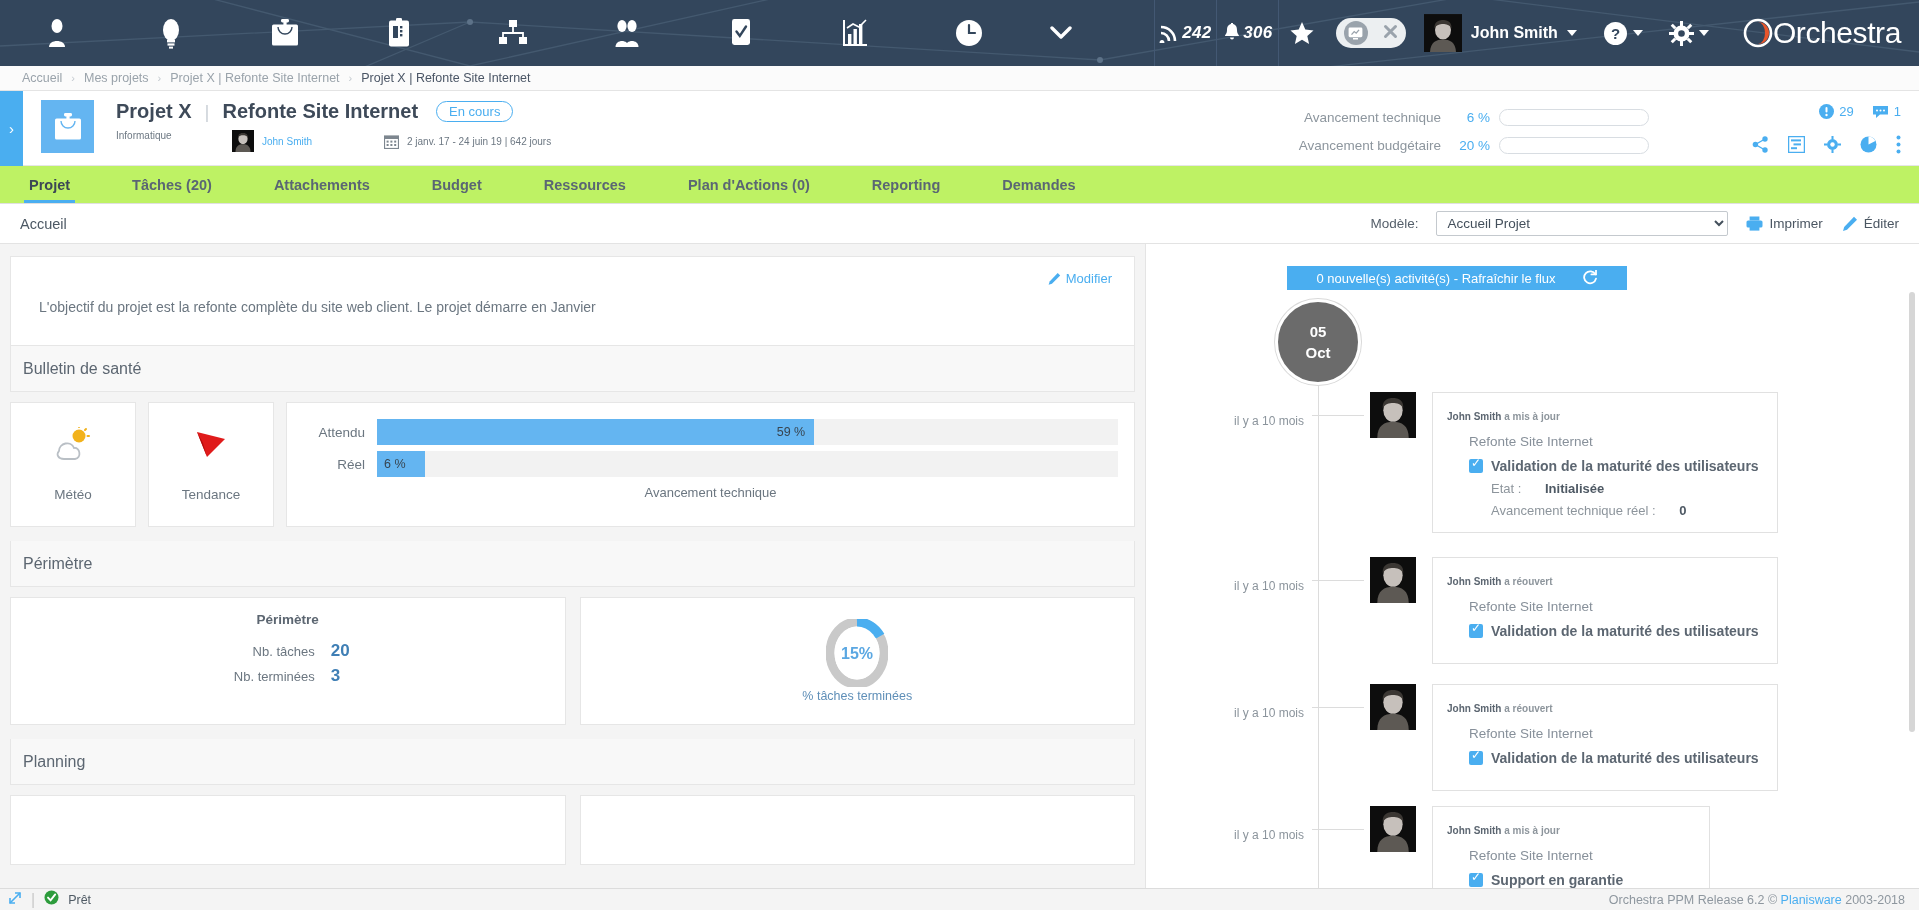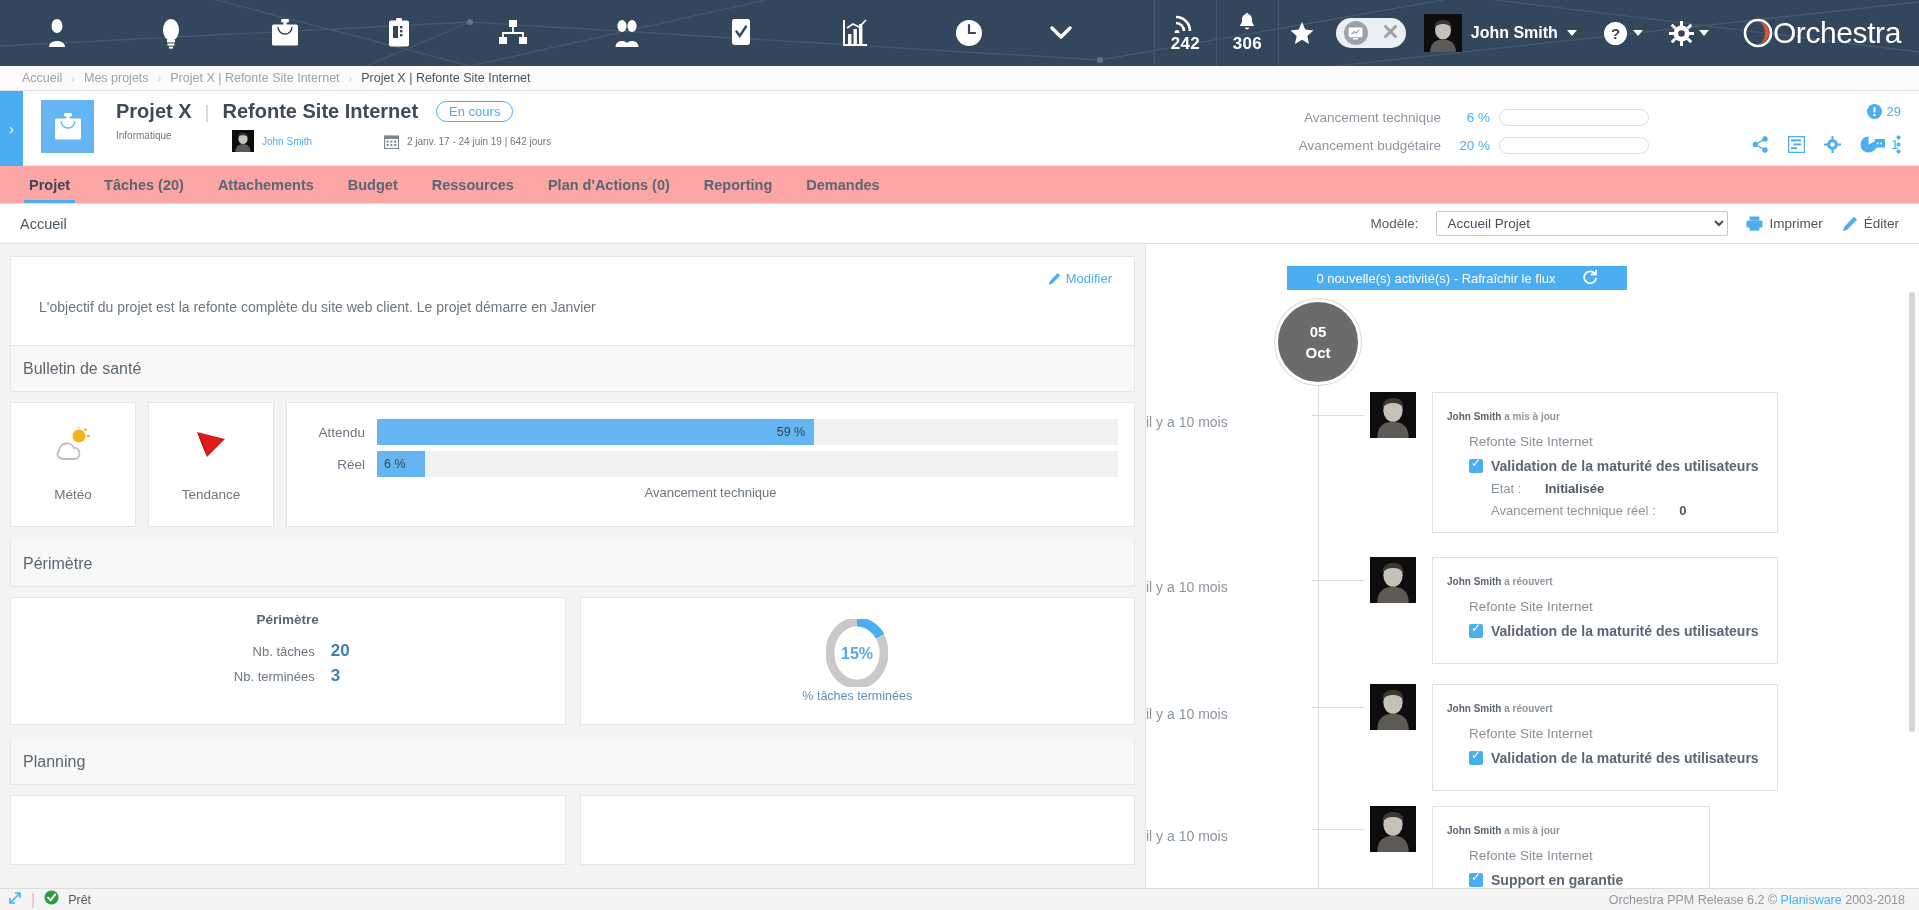--- a/index.html
+++ b/index.html
@@ -20,23 +20,24 @@
   .mainicons { display:flex; align-items:center; position:relative; z-index:2; }
   .mainicon {
     width:114px; height:66px; display:flex; align-items:center; justify-content:center;
     cursor:pointer;
   }
   .mainicon svg { display:block; }
   .chev-more { width:70px; height:66px; display:flex; align-items:center; justify-content:center; cursor:pointer; }
   .topnav-spacer { flex:1; }
   .tn-right { display:flex; align-items:center; height:66px; position:relative; z-index:2; }
   .tn-count {
-    width:62px; height:66px; display:flex; flex-direction:column;
+    width:62px; height:66px; display:flex; 
     align-items:center; justify-content:center; gap:1px; cursor:pointer;
     border-left:1px solid #435873;
+    font-style:italic;
   }
   .tn-count .num { color:#fff; font-size:17px; font-weight:bold; letter-spacing:.3px; }
   .tn-star { width:48px; height:66px; display:flex; align-items:center; justify-content:center; cursor:pointer; border-left:1px solid #435873;}
   .pill {
     margin-left:10px; width:70px; height:30px; border-radius:15px;
     background:#eceff1; display:flex; align-items:center; justify-content:space-around;
     cursor:pointer;
   }
   .pill .p-circ { width:24px;height:24px;border-radius:50%;background:#9aa3ac;display:flex;align-items:center;justify-content:center;}
   .user-block { display:flex; align-items:center; gap:9px; margin-left:18px; cursor:pointer; }
@@ -95,33 +96,34 @@
   .prog-label { font-size:13.5px; color:#8d969e; }
   .prog-val { font-size:13.5px; color:#4aaef0; width:40px; text-align:right; }
   .prog-track {
     width:150px; height:17px; border-radius:9px; border:1px solid #d8dde2;
     background:#fff; overflow:hidden;
   }
   .prog-fill { height:100%; background:#4aaef0; border-radius:9px; }
 
   .hdr-icons-top {
     position:absolute; right:18px; top:13px; display:flex; align-items:center; gap:18px;
-    font-size:13px; color:#4aaef0;flex-direction:column;
+    font-size:13px; color:#4aaef0;
   }
   .hdr-ic { display:flex; align-items:center; gap:5px; cursor:pointer; }
   .hdr-icons-bot {
     position:absolute; right:18px; top:44px; display:flex; align-items:center; gap:19px;
     cursor:pointer;
   }
 
   
   .tabs {
     position:absolute; left:0; top:166px; width:1919px; height:38px;
-    background:#fca5a5; border-bottom:1px solid #e0e0e0; display:flex; align-items:stretch;
+    background:#bef264; border-bottom:1px solid #e0e0e0; display:flex; align-items:stretch;
     padding-left:12px;
+    gap:28px;
   }
   .tab {
     display:flex; align-items:center; padding:0 17px; font-size:14.5px;
     color:#5a6673; font-weight:bold; cursor:pointer; position:relative;
   }
   .tab.active { color:#3c4855; }
   .tab.active:after {
     content:""; position:absolute; left:12px; right:12px; bottom:0; height:3px; background:#4aaef0;
   }
 
@@ -207,21 +209,21 @@
   .feed-rail {
     position:absolute; left:172px; top:92px; bottom:0; width:1px; background:#dcdcdc;
   }
   .date-bubble {
     position:absolute; left:129px; top:55px; width:86px; height:86px; border-radius:50%;
     background:#6b6b6b; border:3px solid #fff; box-shadow:0 0 0 1px #d9d9d9;
     display:flex; flex-direction:column; align-items:center; justify-content:center;
     color:#fff; font-size:15px; font-weight:bold; gap:4px;
   }
   .feed-item { position:absolute; left:0; width:774px; display:flex; align-items:flex-start; }
-  .fi-time { width:166px; font-size:14px; color:#8b949c; padding-right:8px; padding-top:22px; }
+  .fi-time { width:166px; text-align:right; font-size:12px; color:#8b949c; padding-right:8px; padding-top:22px; }
   .fi-conn { width:52px; height:1px; background:#dcdcdc; margin-top:23px; }
   .fi-av { width:46px; height:46px; background:#111; overflow:hidden; position:relative; flex:none; margin-left:6px; }
   .fi-box { margin-left:16px; border:1px solid #e1e1e1; background:#fff; padding:13px 18px 14px 14px; }
   .fi-line1 { font-size:10px; color:#8d959c;font-weight:bold; }
   .fi-line1 b { color:#5c6671; }
   .fi-line2 { font-size:13.5px; color:#87909a; margin-left:22px; margin-top:10px; }
   .fi-task { display:flex; align-items:center; gap:8px; margin-left:22px; margin-top:9px; }
   .fi-chk { width:14px; height:14px; background:#4aaef0; border-radius:2px; position:relative; flex:none; }
   .fi-chk:after { content:"✓"; position:absolute; left:2px; top:-3px; color:#fff; font-size:12px; }
   .fi-taskname { font-size:14px; color:#5c6671; font-weight:bold; }

